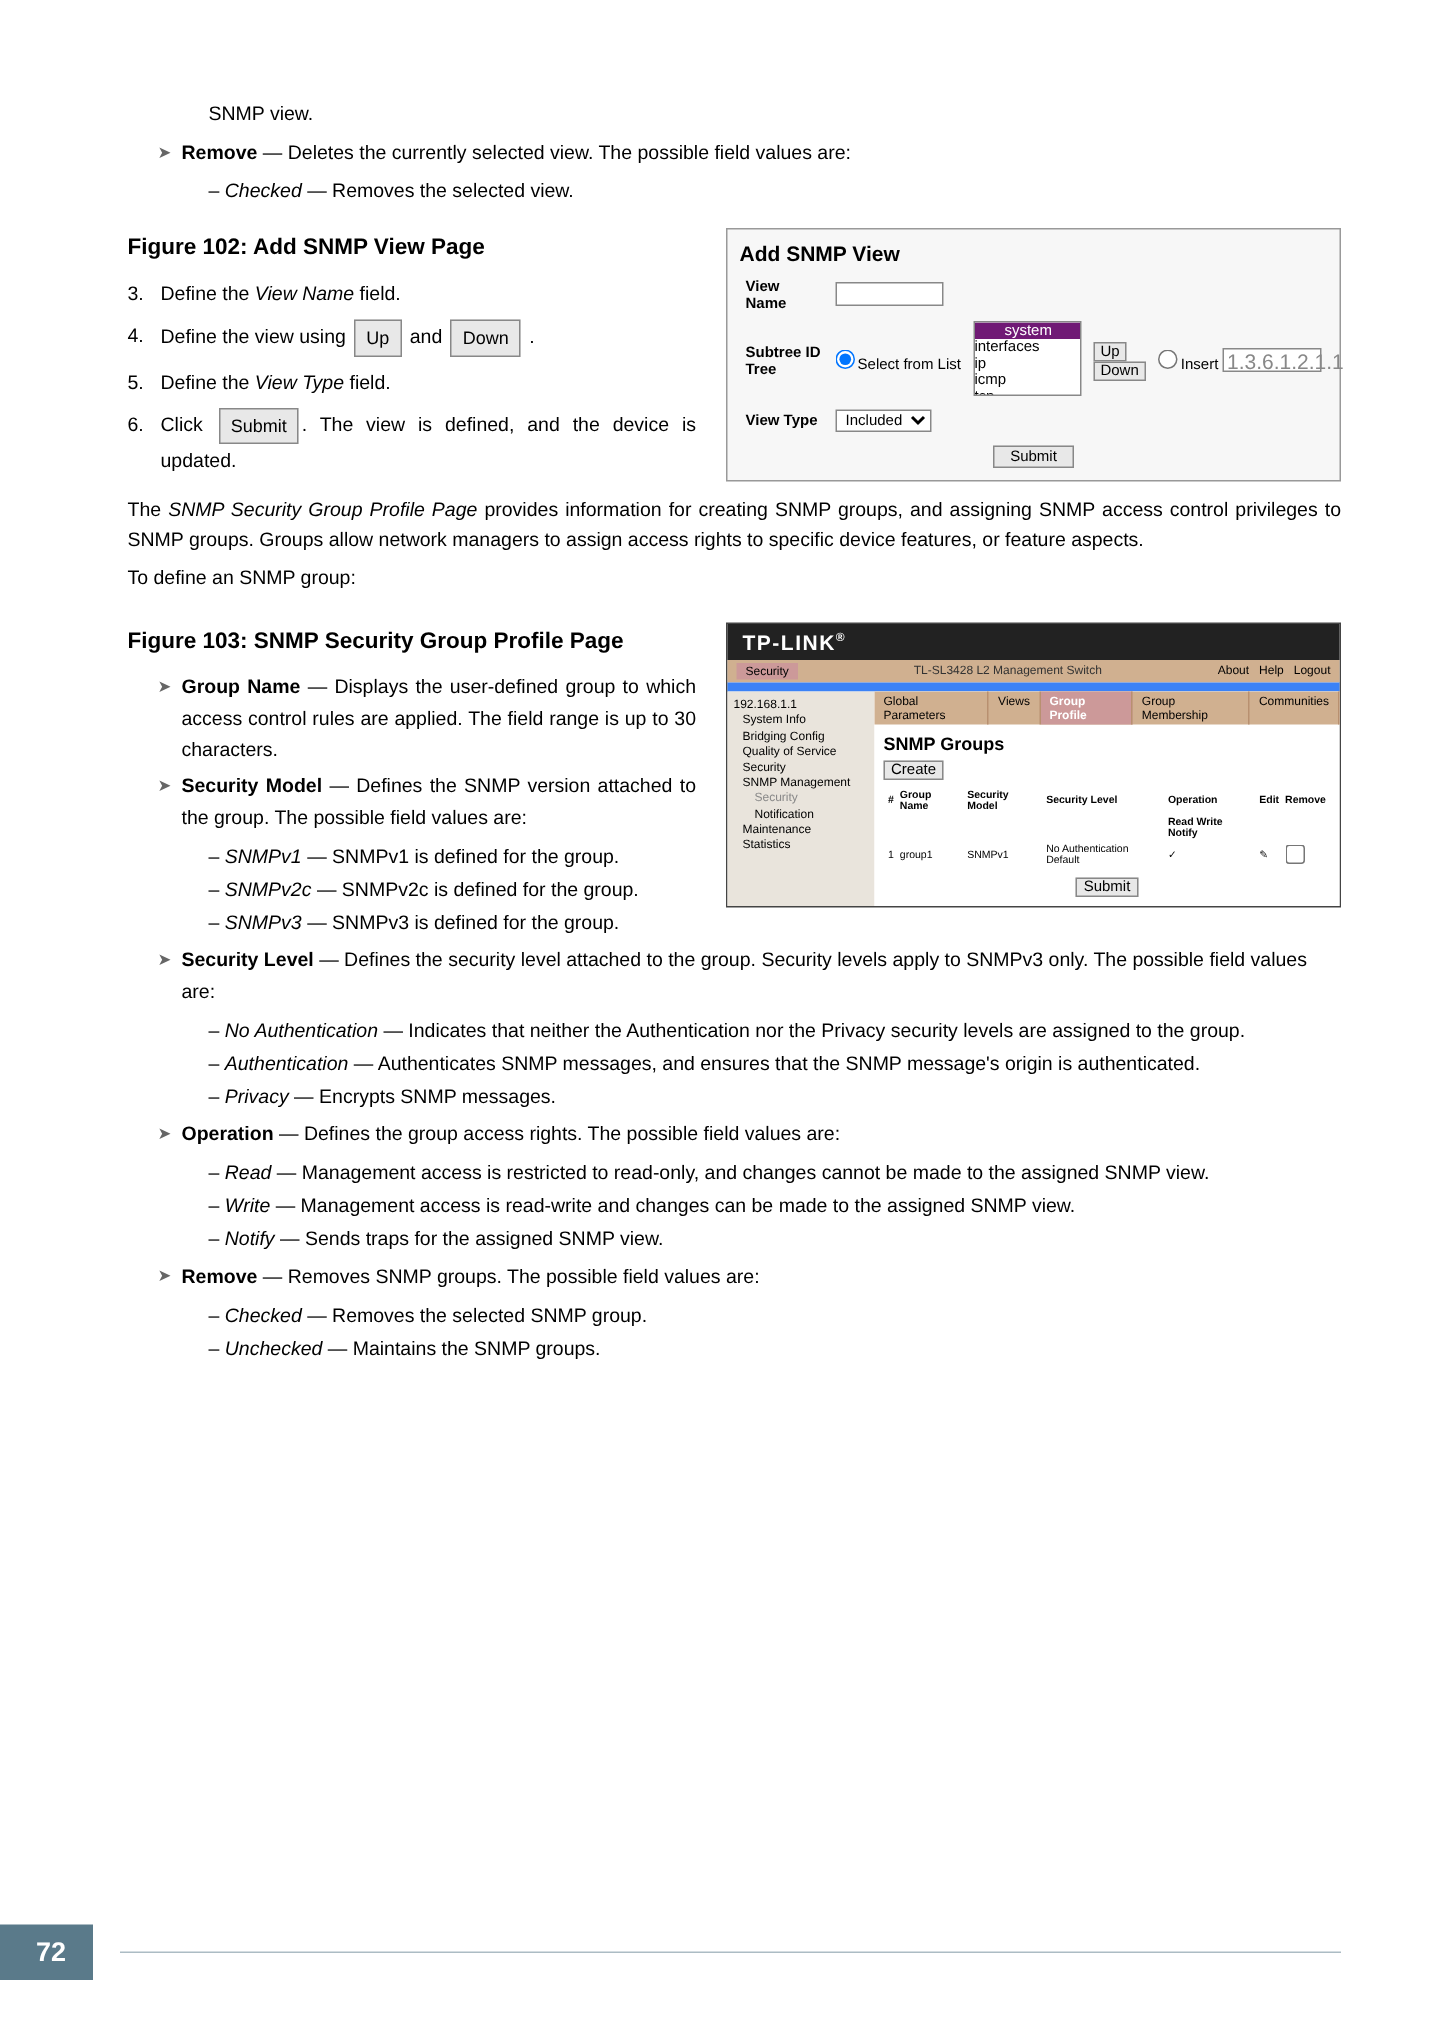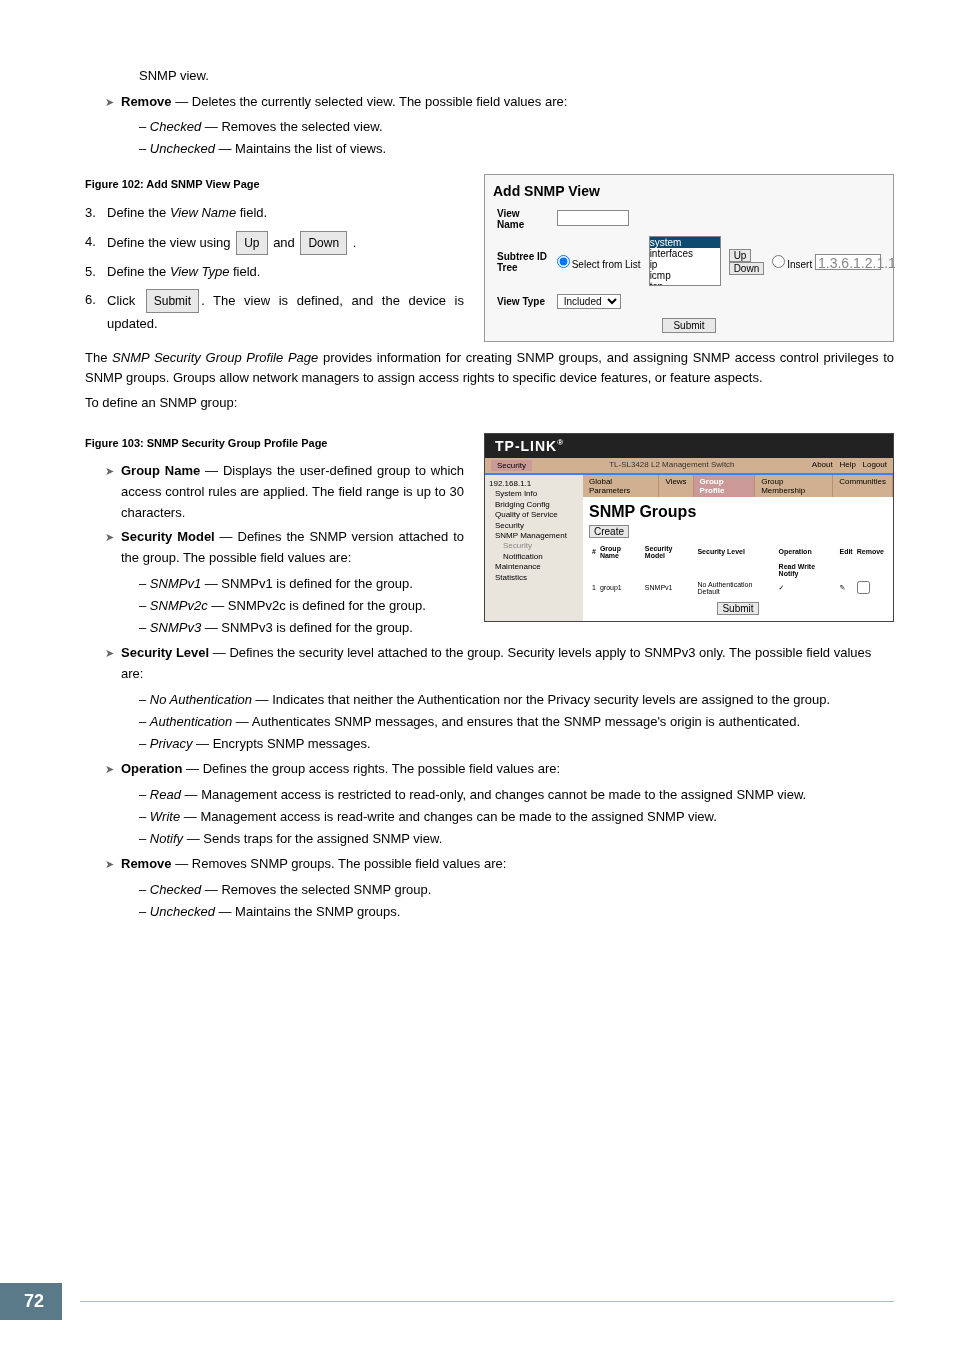--- a/index.html
+++ b/index.html
@@ -46,57 +46,57 @@
     background: #e8e8e8;
     padding: 1px 7px;
     font-size: 12px;
     vertical-align: middle;
     margin: 0 2px;
   }
   .ol-row { display:flex; margin:6px 0; line-height:1.7;}
   .ol-row .num{ width:22px; text-align:left;}
   .ol-row .txt{ flex:1; text-align: justify;}
   .section-title { font-size:17px; font-weight:bold; margin:30px 0 12px 0;}
-  .fig-caption { font-weight:bold; margin:18px 0 12px 0; font-size:11px;}
+  .fig-caption { font-weight:bold; margin:18px 0 12px 0; font-size:15px;}
   .two-col { display:flex; gap:20px; align-items:flex-start;}
   .left-col { flex:1; }
   .right-col { width:410px; flex-shrink:0;}
   .panel {
     border:1px solid #999;
     background:#f7f7f7;
     font-size:10px;
     font-family:Verdana,Arial,sans-serif;
     padding:8px;
   }
   .panel .ptitle{font-weight:bold; font-size:14px; margin-bottom:6px;}
   .panel table{border-collapse:collapse; font-size:10px;}
   .panel td{padding:3px 4px; vertical-align:middle;}
   .inp{border:1px solid #888; background:#fff; height:14px; display:inline-block;}
   .sel{border:1px solid #888; background:#fff; font-size:10px; padding:0 2px;}
   .lst{border:1px solid #888; background:#fff; font-size:10px; width:70px; height:48px; overflow:hidden; display:inline-block;}
-  .lst .selected{background:#0c4a6e;color:#fff;}
+  .lst .selected{background:#701a75;color:#fff;padding-left:20px;}
   .tiny-btn{border:1px solid #888; background:#e8e8e8;font-size:10px;padding:0 4px;display:inline-block;}
   .screenshot2{
     border:1px solid #444;
     font-family:Arial,sans-serif;
     font-size:8px;
     color:#fff;
     background:#fff;
   }
   .screenshot2 .hdr{background:#222; padding:4px 10px;}
   .screenshot2 .logo{color:#fff;font-weight:bold;font-size:14px;letter-spacing:1px;}
-  .screenshot2 .bar{display:flex;border-top:2px solid #3b82f6;}
+  .screenshot2 .bar{display:flex;border-top:6px solid #3b82f6;}
   .screenshot2 .side{width:90px;background:#e9e4dc;color:#000;font-size:8px;padding:4px;line-height:1.3;}
   .screenshot2 .main{flex:1;color:#000;background:#fff;}
   .screenshot2 .tabs{display:flex;background:#d0b090;font-size:8px;}
   .screenshot2 .tab{padding:2px 6px;border-right:1px solid #b89070;color:#000;}
   .screenshot2 .tab.active{background:#c99;color:#fff;font-weight:bold;}
   .screenshot2 .banner{background:#d0b090;color:#000;padding:2px 6px;display:flex;justify-content:space-between;font-size:8px;}
   .screenshot2 .body{padding:6px;}
-  .screenshot2 .btitle{font-weight:bold;color:#000;font-size:16px;}
+  .screenshot2 .btitle{font-weight:bold;color:#000;font-size:12px;}
   .screenshot2 .tree-item{padding-left:6px;}
   .page-num{
     position:absolute;
     left:0; bottom:0;
     background:#5a7a8a;
     color:#fff;
     font-size:18px;
     font-weight:bold;
     padding:8px 18px 8px 24px;
   }
@@ -114,21 +114,20 @@
 
 <div class="page">
 
   <div class="para" style="margin-left:54px;">SNMP view.</div>
 
   <div class="bullet-row">
     <span class="arrow">➤</span>
     <span class="txt"><span class="bold">Remove</span><span> — Deletes the currently selected view. The possible field values are:</span></span>
   </div>
   <div class="sub-row"><span class="em">Checked</span><span> — Removes the selected view.</span></div>
-  <div class="sub-row"><span class="em">Unchecked</span><span> — Maintains the list of views.</span></div>
 
 
   <div class="two-col">
     <div class="left-col">
       <div class="fig-caption">Figure 102: Add SNMP View Page</div>
 
       <div class="ol-row">
           <span class="num">3.</span>
           <span class="txt"><span>Define the </span><span class="em">View Name</span><span> field.</span></span>
         </div>

